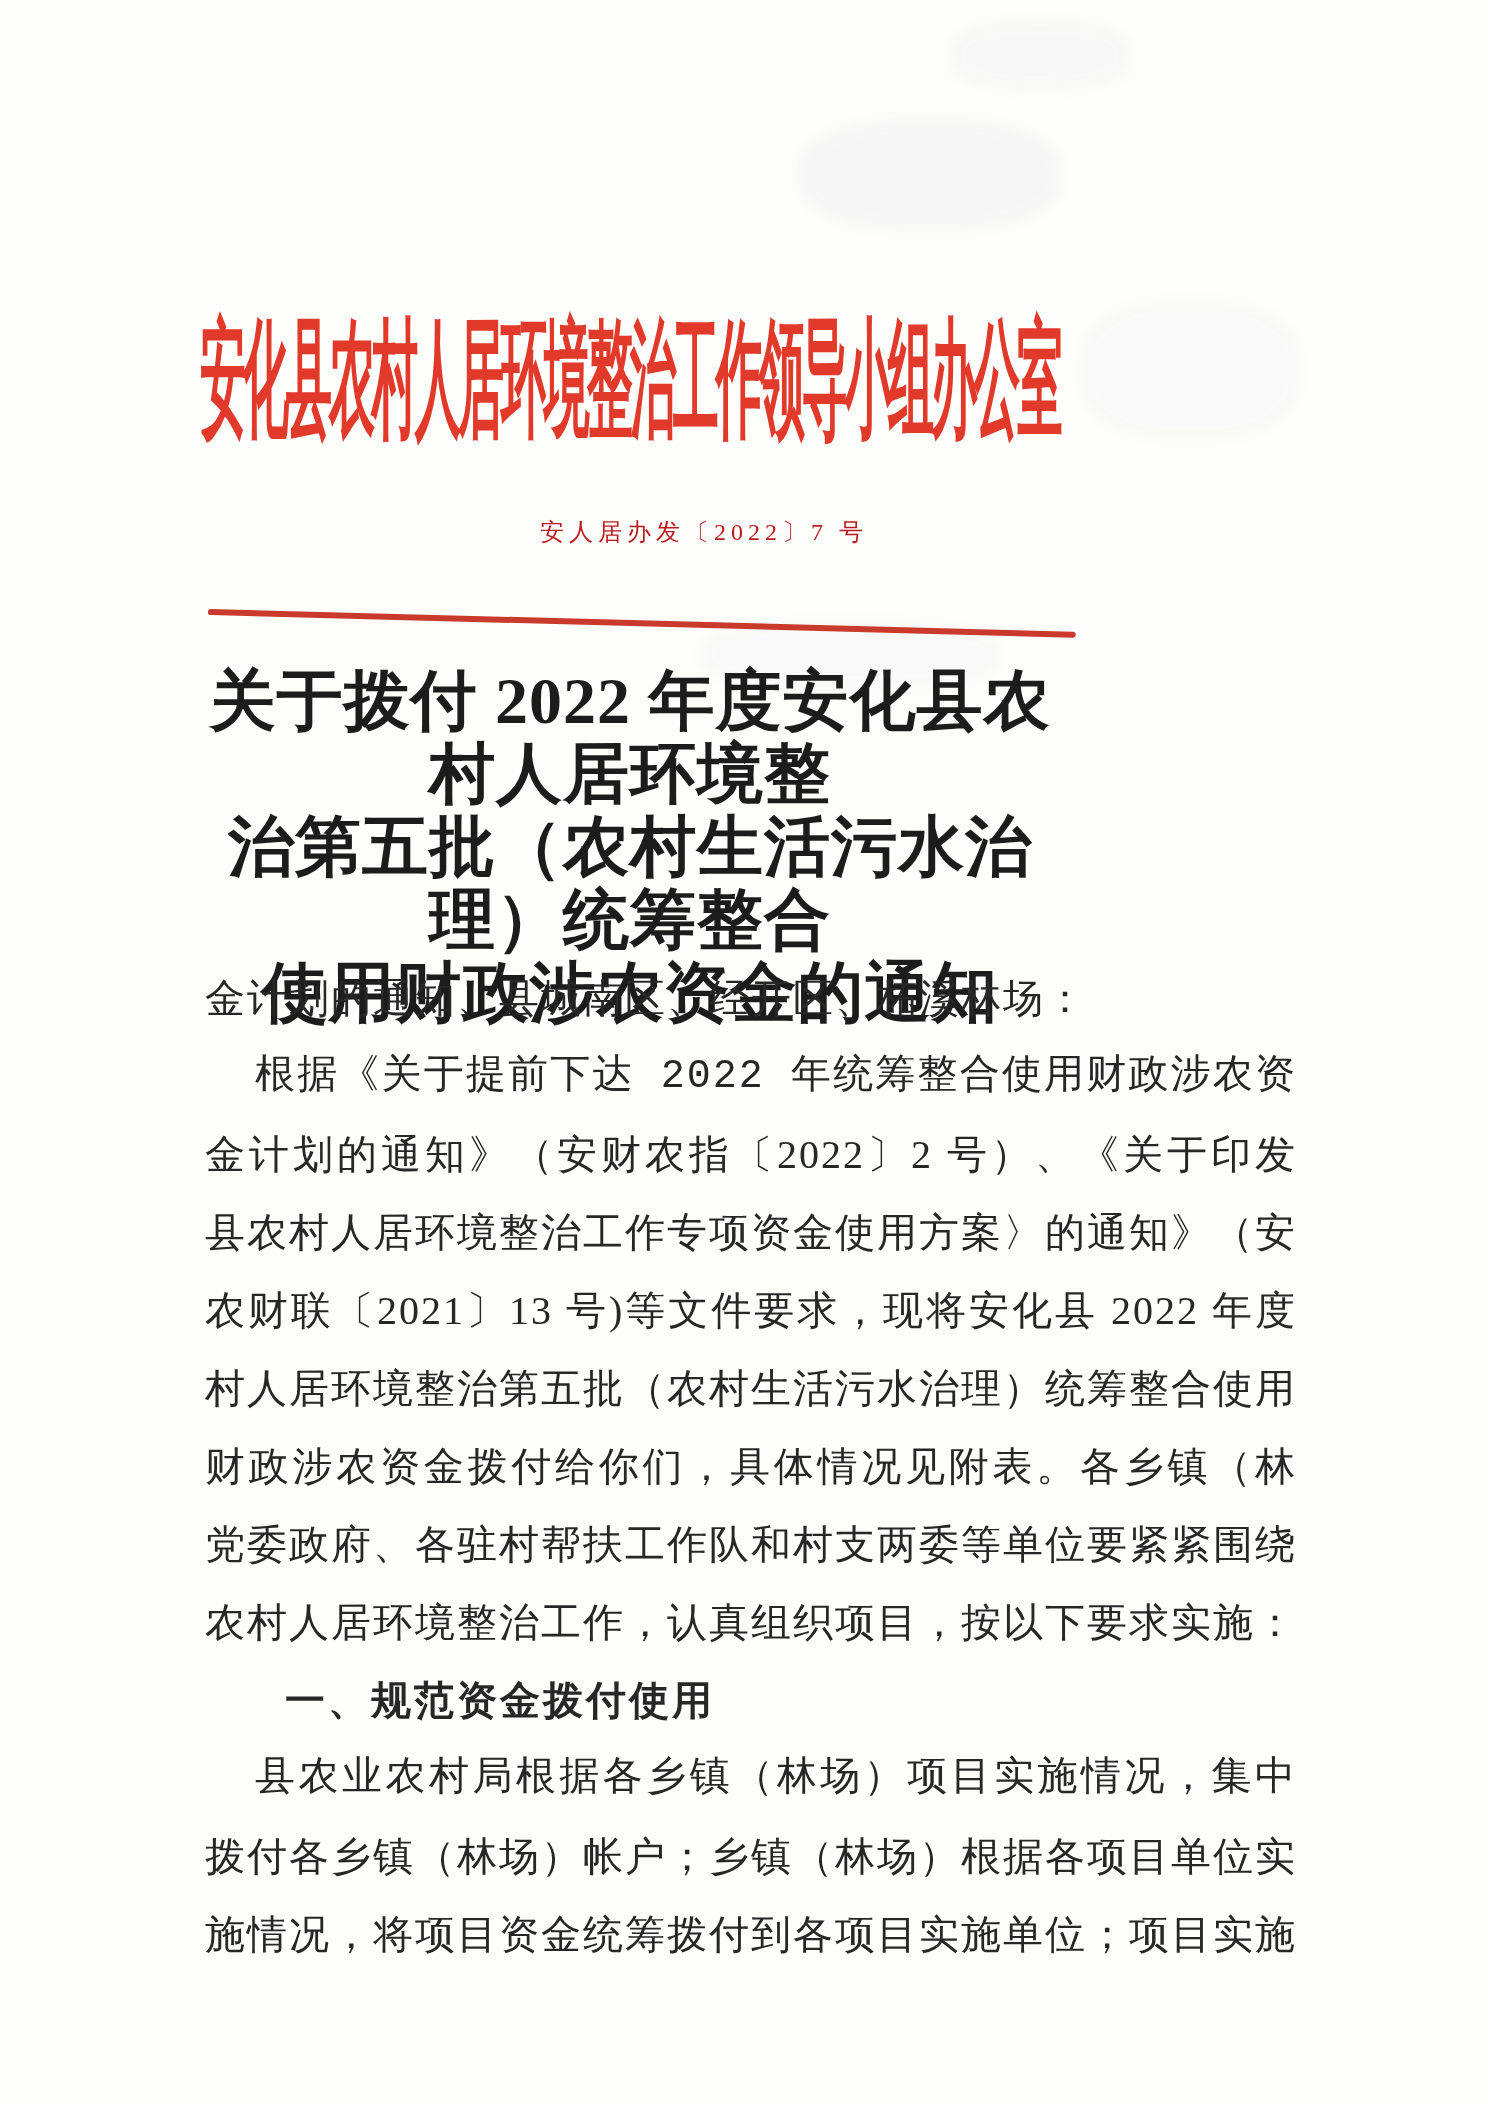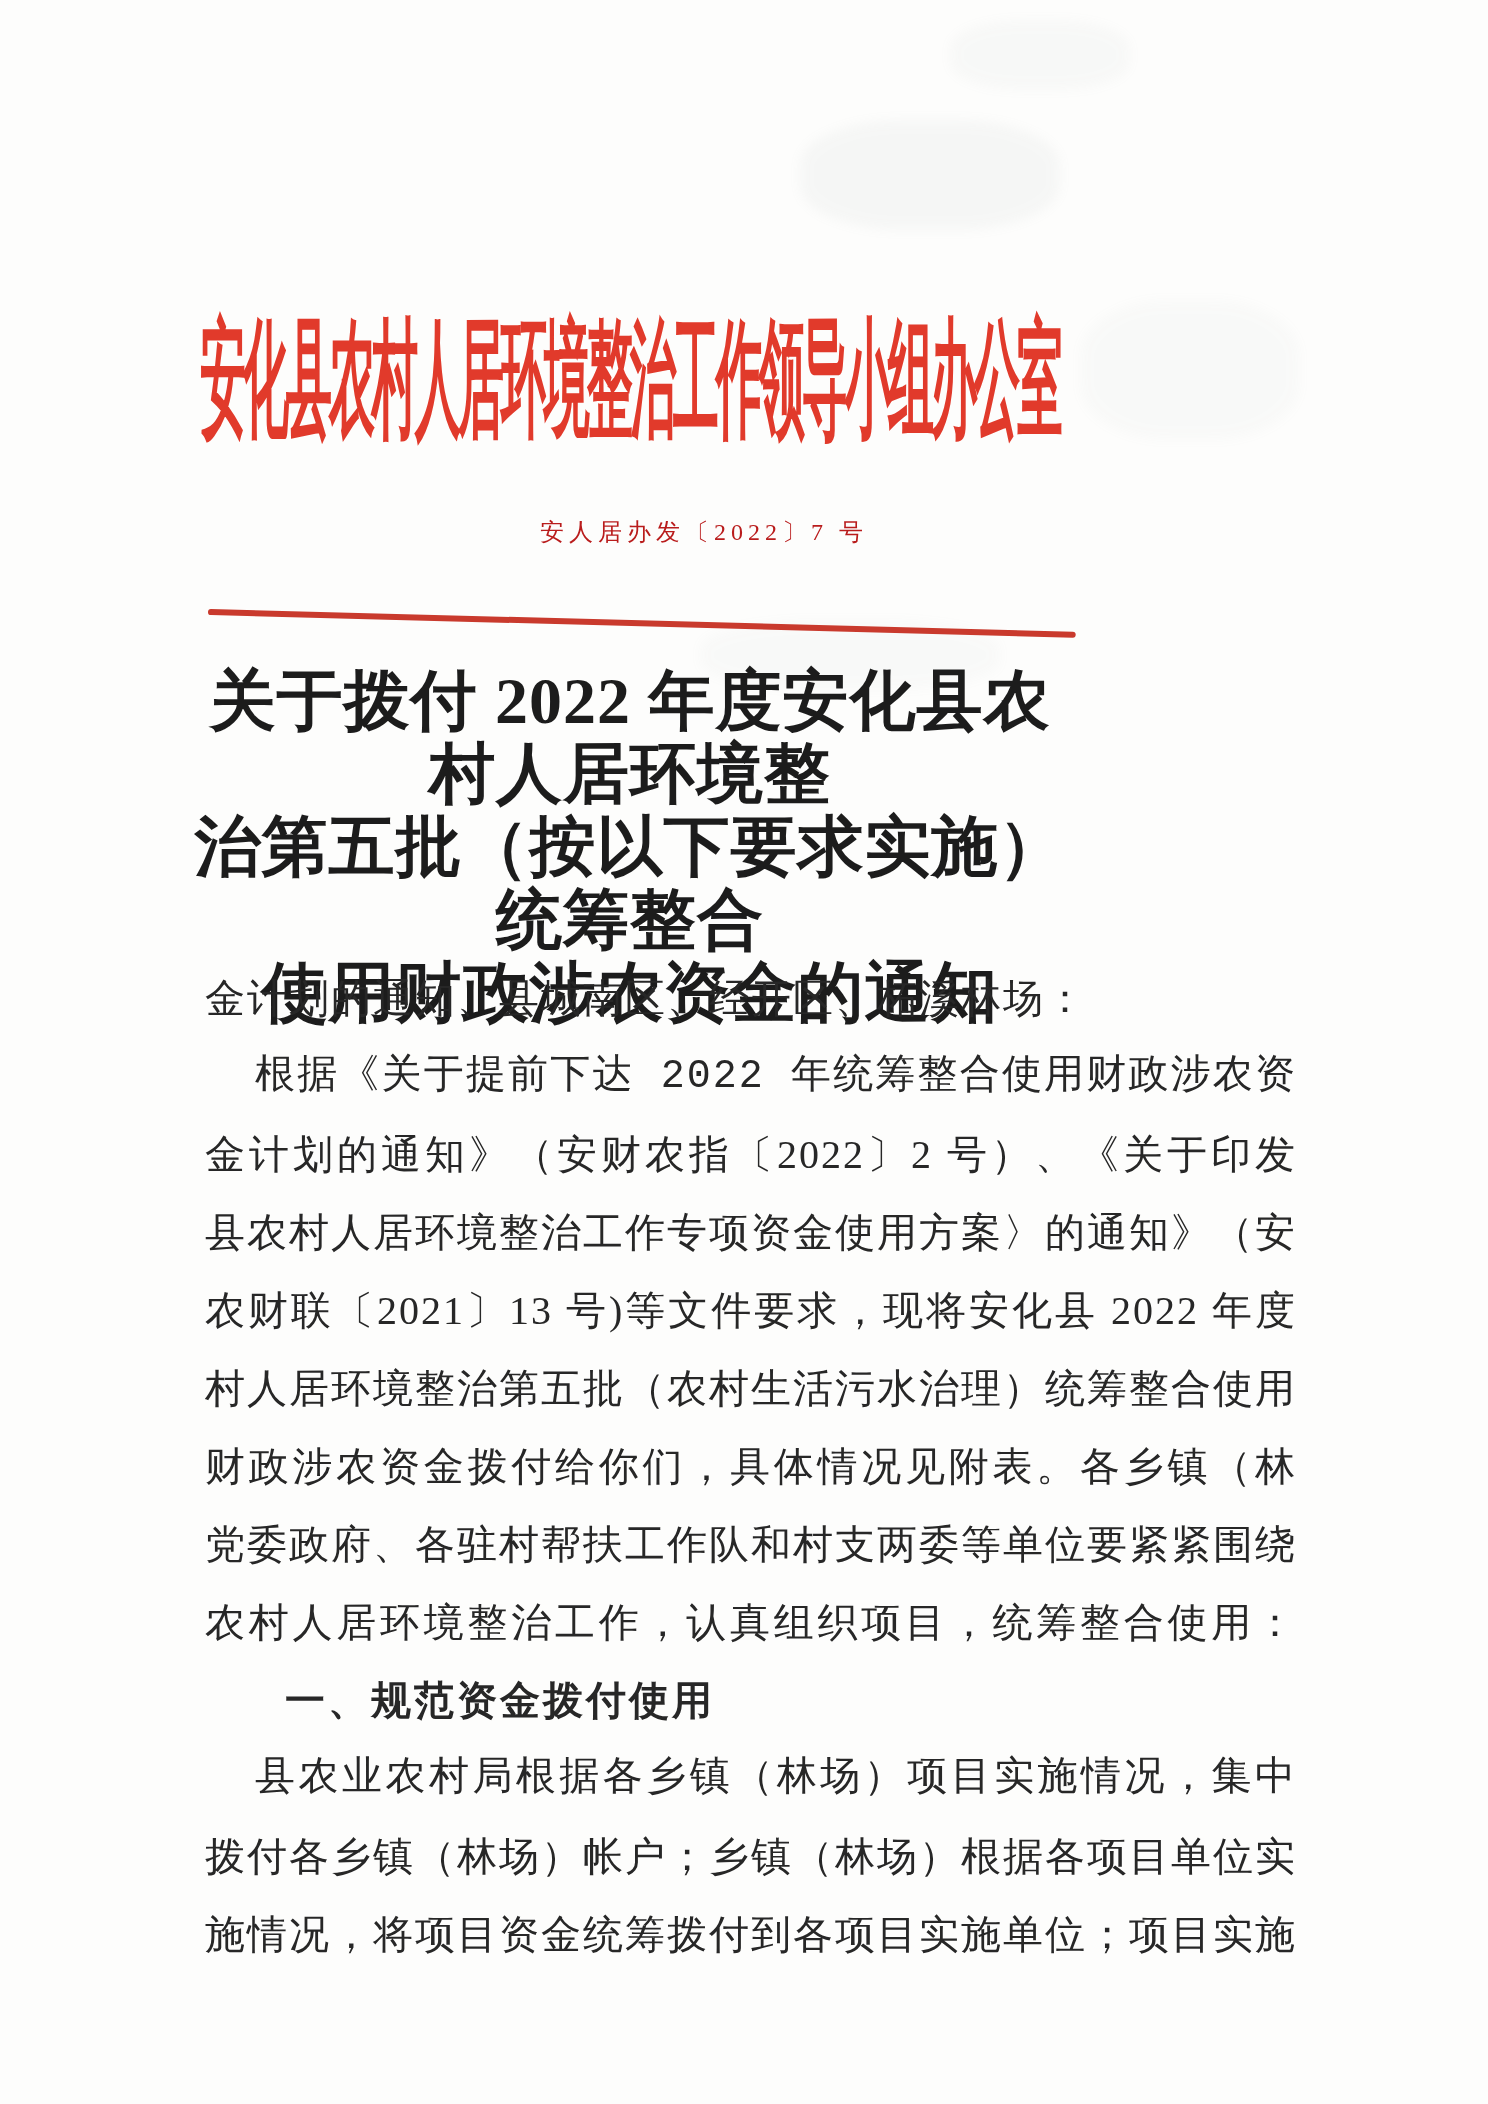--- a/index.html
+++ b/index.html
@@ -62,35 +62,35 @@
   <div class="smudge sm4"></div>
 
   <div class="office-name">安化县农村人居环境整治工作领导小组办公室</div>
 
   <div class="doc-number">安人居办发〔2022〕7 号</div>
 
   <div class="red-line"></div>
 
   <div class="doc-title">
     <div>关于拨付 2022 年度安化县农村人居环境整</div>
-    <div>治第五批（按以下要求实施）统筹整合</div>
+    <div>治第五批（农村生活污水治理）统筹整合</div>
     <div>使用财政涉农资金的通知</div>
   </div>
 
   <div class="body-block">
     <div class="bline">金计划的通知、县城南区、经开区、柘溪林场：</div>
 
     <div class="bline jline indent">根据《关于提前下达 2022 年统筹整合使用财政涉农资</div>
     <div class="bline jline">金计划的通知》（安财农指〔2022〕2 号）、《关于印发〈安化</div>
     <div class="bline jline">县农村人居环境整治工作专项资金使用方案〉的通知》（安</div>
     <div class="bline jline">农财联〔2021〕13 号)等文件要求，现将安化县 2022 年度农</div>
     <div class="bline jline">村人居环境整治第五批（农村生活污水治理）统筹整合使用</div>
     <div class="bline jline">财政涉农资金拨付给你们，具体情况见附表。各乡镇（林场）</div>
     <div class="bline jline">党委政府、各驻村帮扶工作队和村支两委等单位要紧紧围绕</div>
-    <div class="bline jline">农村人居环境整治工作，认真组织项目，统筹整合使用：</div>
+    <div class="bline jline">农村人居环境整治工作，认真组织项目，按以下要求实施：</div>
 
     <div class="bline heading">一、规范资金拨付使用</div>
 
     <div class="bline jline indent">县农业农村局根据各乡镇（林场）项目实施情况，集中</div>
     <div class="bline jline">拨付各乡镇（林场）帐户；乡镇（林场）根据各项目单位实</div>
     <div class="bline jline">施情况，将项目资金统筹拨付到各项目实施单位；项目实施</div>
   </div>
 
 </div>
 

